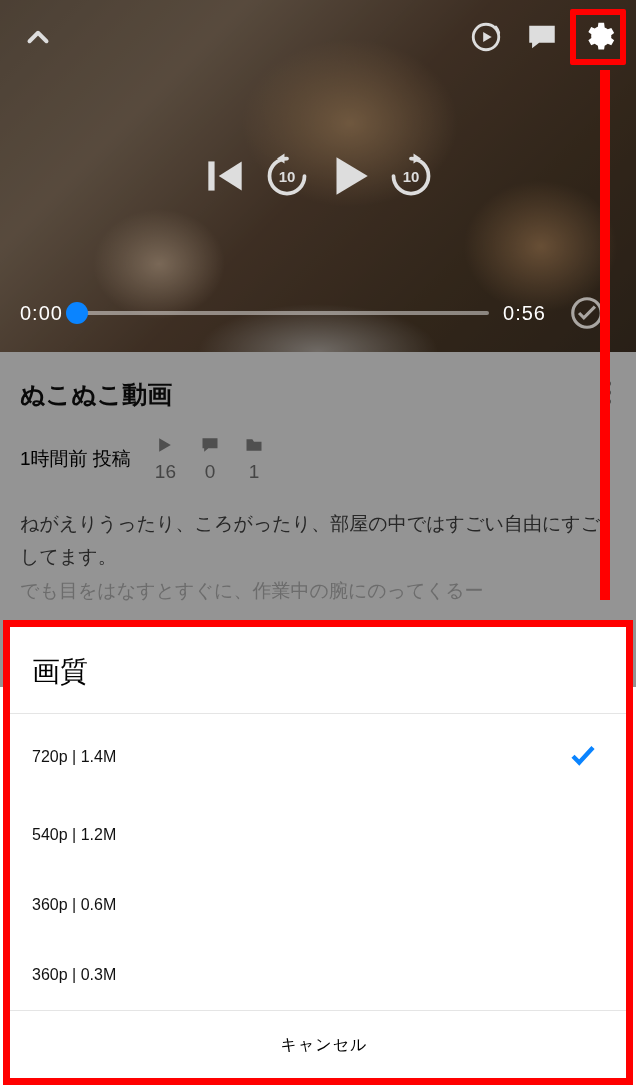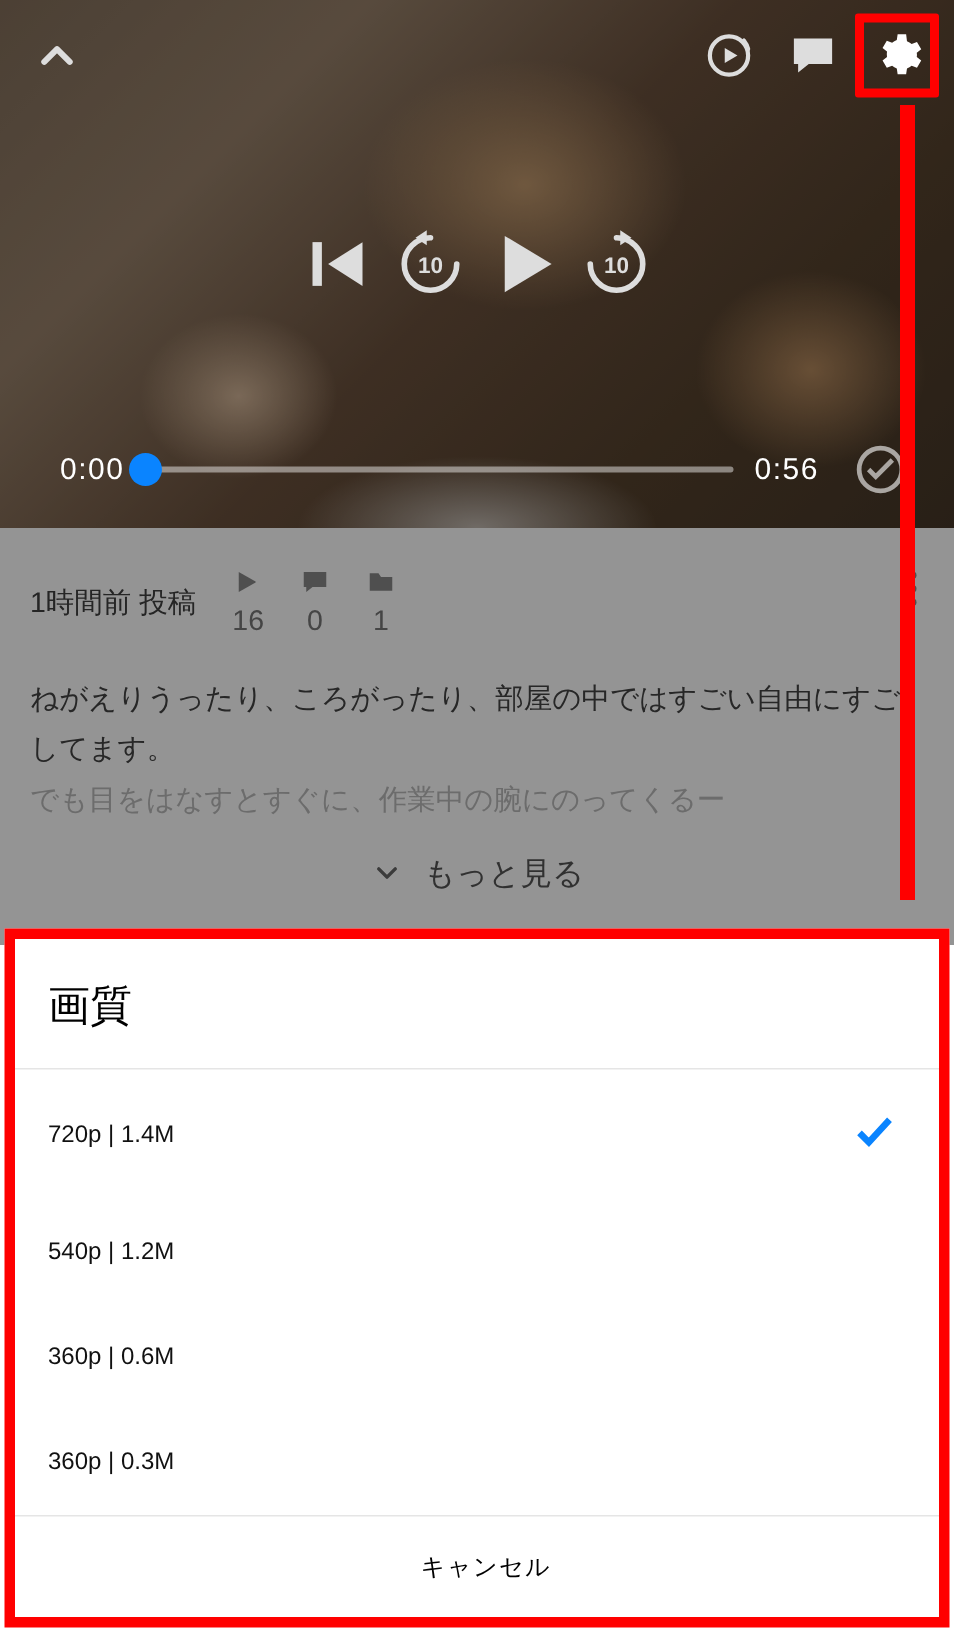--- a/index.html
+++ b/index.html
@@ -72,21 +72,21 @@
     .center-controls .icon-btn { width: 62px; height: 62px; }
     .center-controls .icon-btn svg { width: 50px; height: 50px; }
     .play-btn svg { width: 52px; height: 52px; }
 
     
     .progress-row {
       position: absolute;
       left: 0; right: 0; bottom: 20px;
       display: flex;
       align-items: center;
-      padding: 0 30px 0 40px;
+      padding: 0 30px 0 20px;
       z-index: 2;
       gap: 14px;
     }
     .time-text { color: #fff; font-size: 20px; font-weight: 400; letter-spacing: 1px; }
     .progress-track {
       flex: 1;
       height: 4px;
       background: rgba(255,255,255,0.45);
       position: relative;
       border-radius: 2px;
@@ -120,21 +120,21 @@
       color: #111;
       margin-bottom: 24px;
     }
     .meta-row {
       display: flex;
       align-items: center;
       gap: 24px;
       font-size: 19px;
       margin-bottom: 24px;
     }
-    .posted-ago { color: #404040; font-weight: 500; }
+    .posted-ago { color: #000000; font-weight: 500; }
     .meta-item { display: flex; align-items: center; gap: 6px; color: #777; flex-direction: column; }
     .meta-item svg { width: 20px; height: 20px; fill: #888; }
     .description {
       font-size: 19px;
       color: #444;
       line-height: 1.75;
     }
     .desc-fade { color: #bbb; }
     .more-btn {
       display: flex;
@@ -278,20 +278,21 @@
     </div>
   </div>
 </div>
 
 <div class="info-section">
   <div class="kebab">
     <span></span>
       <span></span>
       <span></span>
   </div>
+  <div class="video-title">ぬこぬこ動画</div>
   <div class="meta-row">
     <span class="posted-ago">1時間前 投稿</span>
     <span class="meta-item">
       <svg viewBox="0 0 24 24">
           <polygon points="5,4 19,12 5,20"></polygon>
         </svg>
       <span>16</span>
     </span>
     <span class="meta-item">
       <svg viewBox="0 0 24 24">

